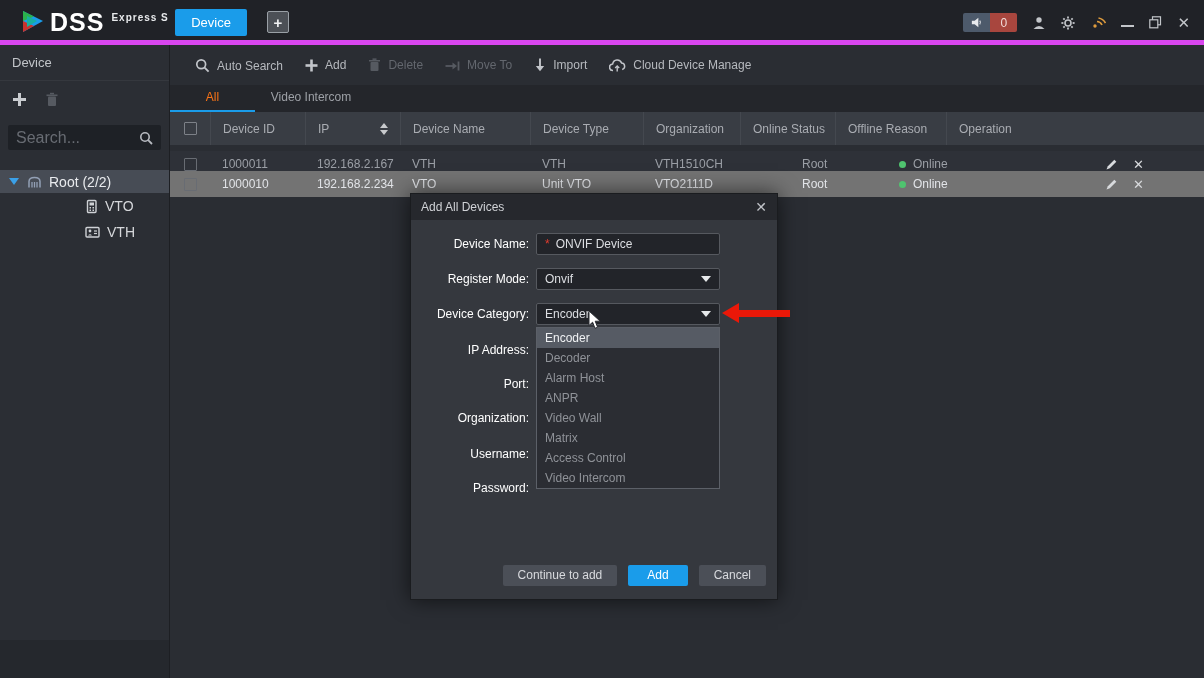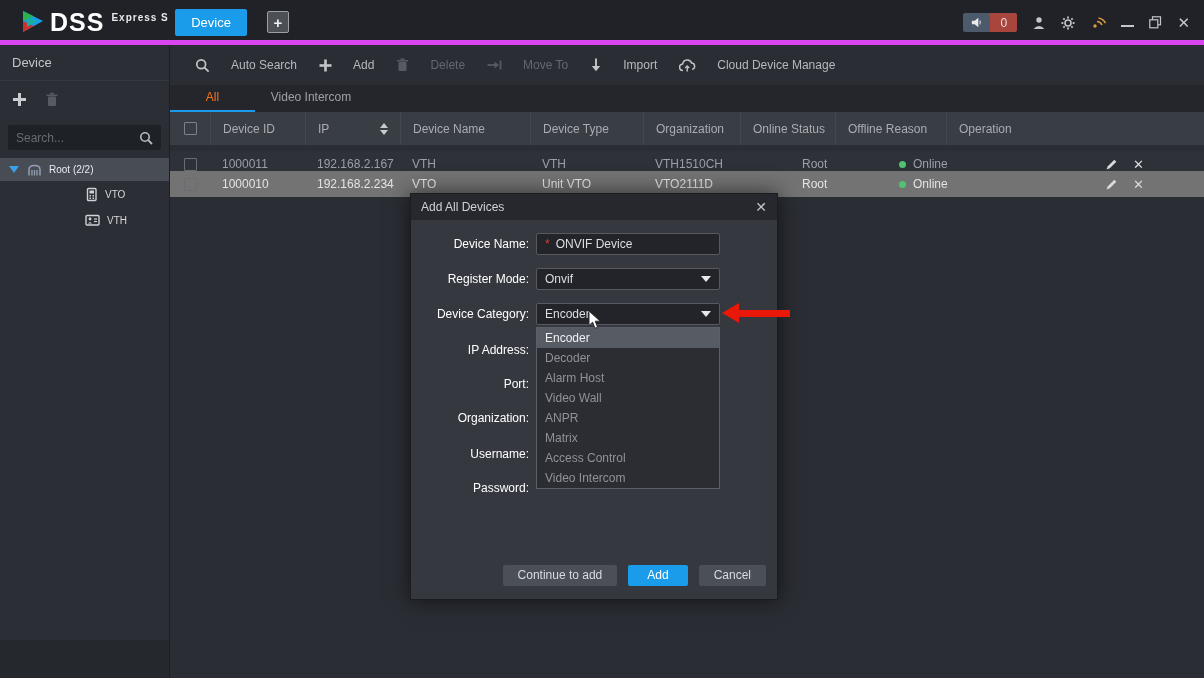--- a/index.html
+++ b/index.html
@@ -29,35 +29,35 @@
 
   
   .sidebar { position:absolute; left:0; top:45px; width:170px; height:633px; background:#2b2e34;
              border-right:1px solid #1d1f23; }
   .sidebar-title { height:36px; line-height:36px; padding-left:12px; font-size:13px; color:#c2c5c9;
                    border-bottom:1px solid rgba(255,255,255,0.05); }
   .sidebar-actions { display:flex; align-items:center; gap:18px; height:36px; padding-left:12px; }
   .search-box { margin:8px 8px 0 8px; height:25px; background:#1e2126; border-radius:2px;
                 display:flex; align-items:center; padding:0 8px; }
   .search-box input { flex:1; background:transparent; border:none; outline:none; color:#a9acb2;
-                      font-size:12px; font-family:inherit; width:100px; }
+                      font-size:16px; font-family:inherit; width:100px; }
   .search-box input::placeholder { color:#686c73; }
-  .tree { margin-top:8px; font-size:10px; }
+  .tree { margin-top:20px; font-size:14px; }
   .tree-root { height:23px; background:#474c55; display:flex; align-items:center; color:#e9ebee; cursor:pointer; }
   .caret-down { width:0; height:0; border-left:5px solid transparent; border-right:5px solid transparent;
                 border-top:7px solid #3ba0e8; margin-left:9px; }
   .tree-root .lbl { margin-left:7px; }
   .tree-child { height:26px; display:flex; align-items:center; padding-left:85px; color:#d6d8db; cursor:pointer; }
   .tree-child .lbl { margin-left:7px; }
   .sidebar-bottom { position:absolute; left:0; bottom:0; width:169px; height:38px; background:#25282d; }
 
   
   .toolbar { position:absolute; left:170px; top:45px; width:1034px; height:40px; background:#2a2d33;
              display:flex; align-items:center; gap:22px; padding-left:25px; }
-  .tb-item { display:flex; align-items:center; gap:21px; color:#b6b9be; cursor:pointer; white-space:nowrap; }
+  .tb-item { display:flex; align-items:flex-end; gap:7px; color:#b6b9be; cursor:pointer; white-space:nowrap; }
   .tb-item.disabled { color:#63676e; cursor:default; }
 
   
   .tabstrip { position:absolute; left:170px; top:85px; width:1034px; height:27px; background:#24262b; display:flex; }
   .tab { height:27px; line-height:24px; text-align:center; cursor:pointer; }
   .tab.active { width:85px; color:#f97316; border-bottom:2px solid #1a9cea; }
   .tab.inactive { width:112px; color:#9da0a6; }
 
   
   .thead { position:absolute; left:170px; top:112px; width:1034px; height:33px; background:#393d44;
@@ -387,22 +387,22 @@
     <div class="f-label" style="top:145px">IP Address:</div>
     <div class="f-label" style="top:179px">Port:</div>
     <div class="f-label" style="top:213px">Organization:</div>
     <div class="f-label" style="top:249px">Username:</div>
     <div class="f-label" style="top:283px">Password:</div>
 
     <div class="dropdown">
       <div class="dd-item selected">Encoder</div>
       <div class="dd-item">Decoder</div>
       <div class="dd-item">Alarm Host</div>
+      <div class="dd-item">ANPR</div>
       <div class="dd-item">Video Wall</div>
-      <div class="dd-item">ANPR</div>
       <div class="dd-item">Matrix</div>
       <div class="dd-item">Access Control</div>
       <div class="dd-item">Video Intercom</div>
     </div>
 
     <div class="dlg-buttons">
       <div class="btn btn-gray">Continue to add</div>
       <div class="btn btn-blue" style="background:#1a9cea">Add</div>
       <div class="btn btn-gray">Cancel</div>
     </div>

